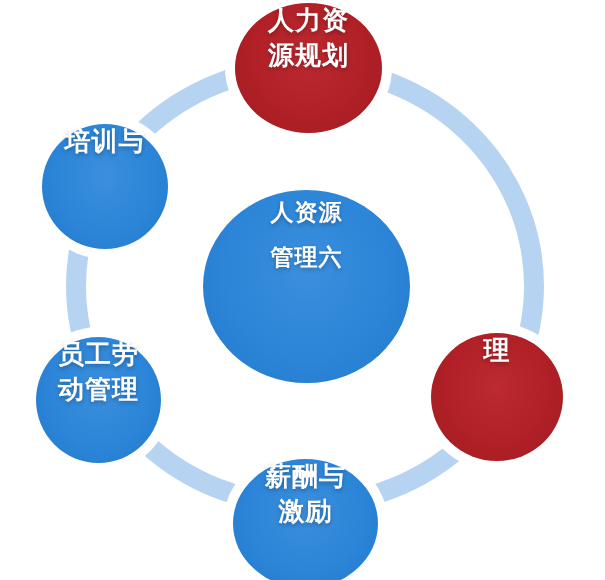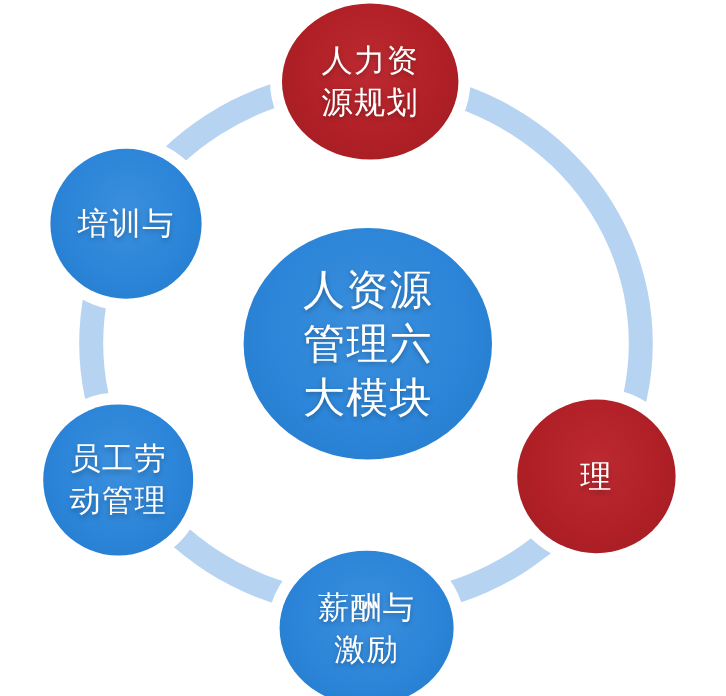--- a/index.html
+++ b/index.html
@@ -19,35 +19,35 @@
     height: 418px;
     border: 20px solid #b7d3f2;
     border-radius: 50%;
     z-index: 1;
   }
   .node {
     position: absolute;
     border-radius: 50%;
     z-index: 2;
     display: flex;
-    align-items: center;
+    align-items: flex-start;
     justify-content: center;
     text-align: center;
     color: #ffffff;
-    font-weight: normal;
+    font-weight: bold;
     text-shadow: 0 2px 4px rgba(0,0,0,0.28);
   }
   .node.satellite {
     box-shadow: 0 0 0 10px #ffffff;
     font-size: 26px;
     line-height: 35px;
     letter-spacing: 1px;
   }
   .node.center {
-    font-size: 35px;
+    font-size: 23px;
     line-height: 45px;
     letter-spacing: 1px;
   }
   .node.blue {
     background: radial-gradient(ellipse at 50% 42%, #3b8fdd 0%, #2c85d8 55%, #2279cb 100%);
   }
   .node.red {
     background: radial-gradient(ellipse at 50% 42%, #bd2a31 0%, #b02026 55%, #9f1b22 100%);
   }
   .label { width: 100%; }
@@ -56,21 +56,20 @@
 <body>
 
 <div class="stage">
 
   <div class="ring"></div>
 
   <div class="node center blue" style="left:203px; top:190px; width:207px; height:193px;">
     <div class="label">
       <div>人资源</div>
       <div>管理六</div>
-      <div>大模块</div>
     </div>
   </div>
 
   <div class="node satellite red" style="left:235px; top:3px; width:147px; height:130px;">
     <div class="label">
       <div>人力资</div>
       <div>源规划</div>
     </div>
   </div>
 

